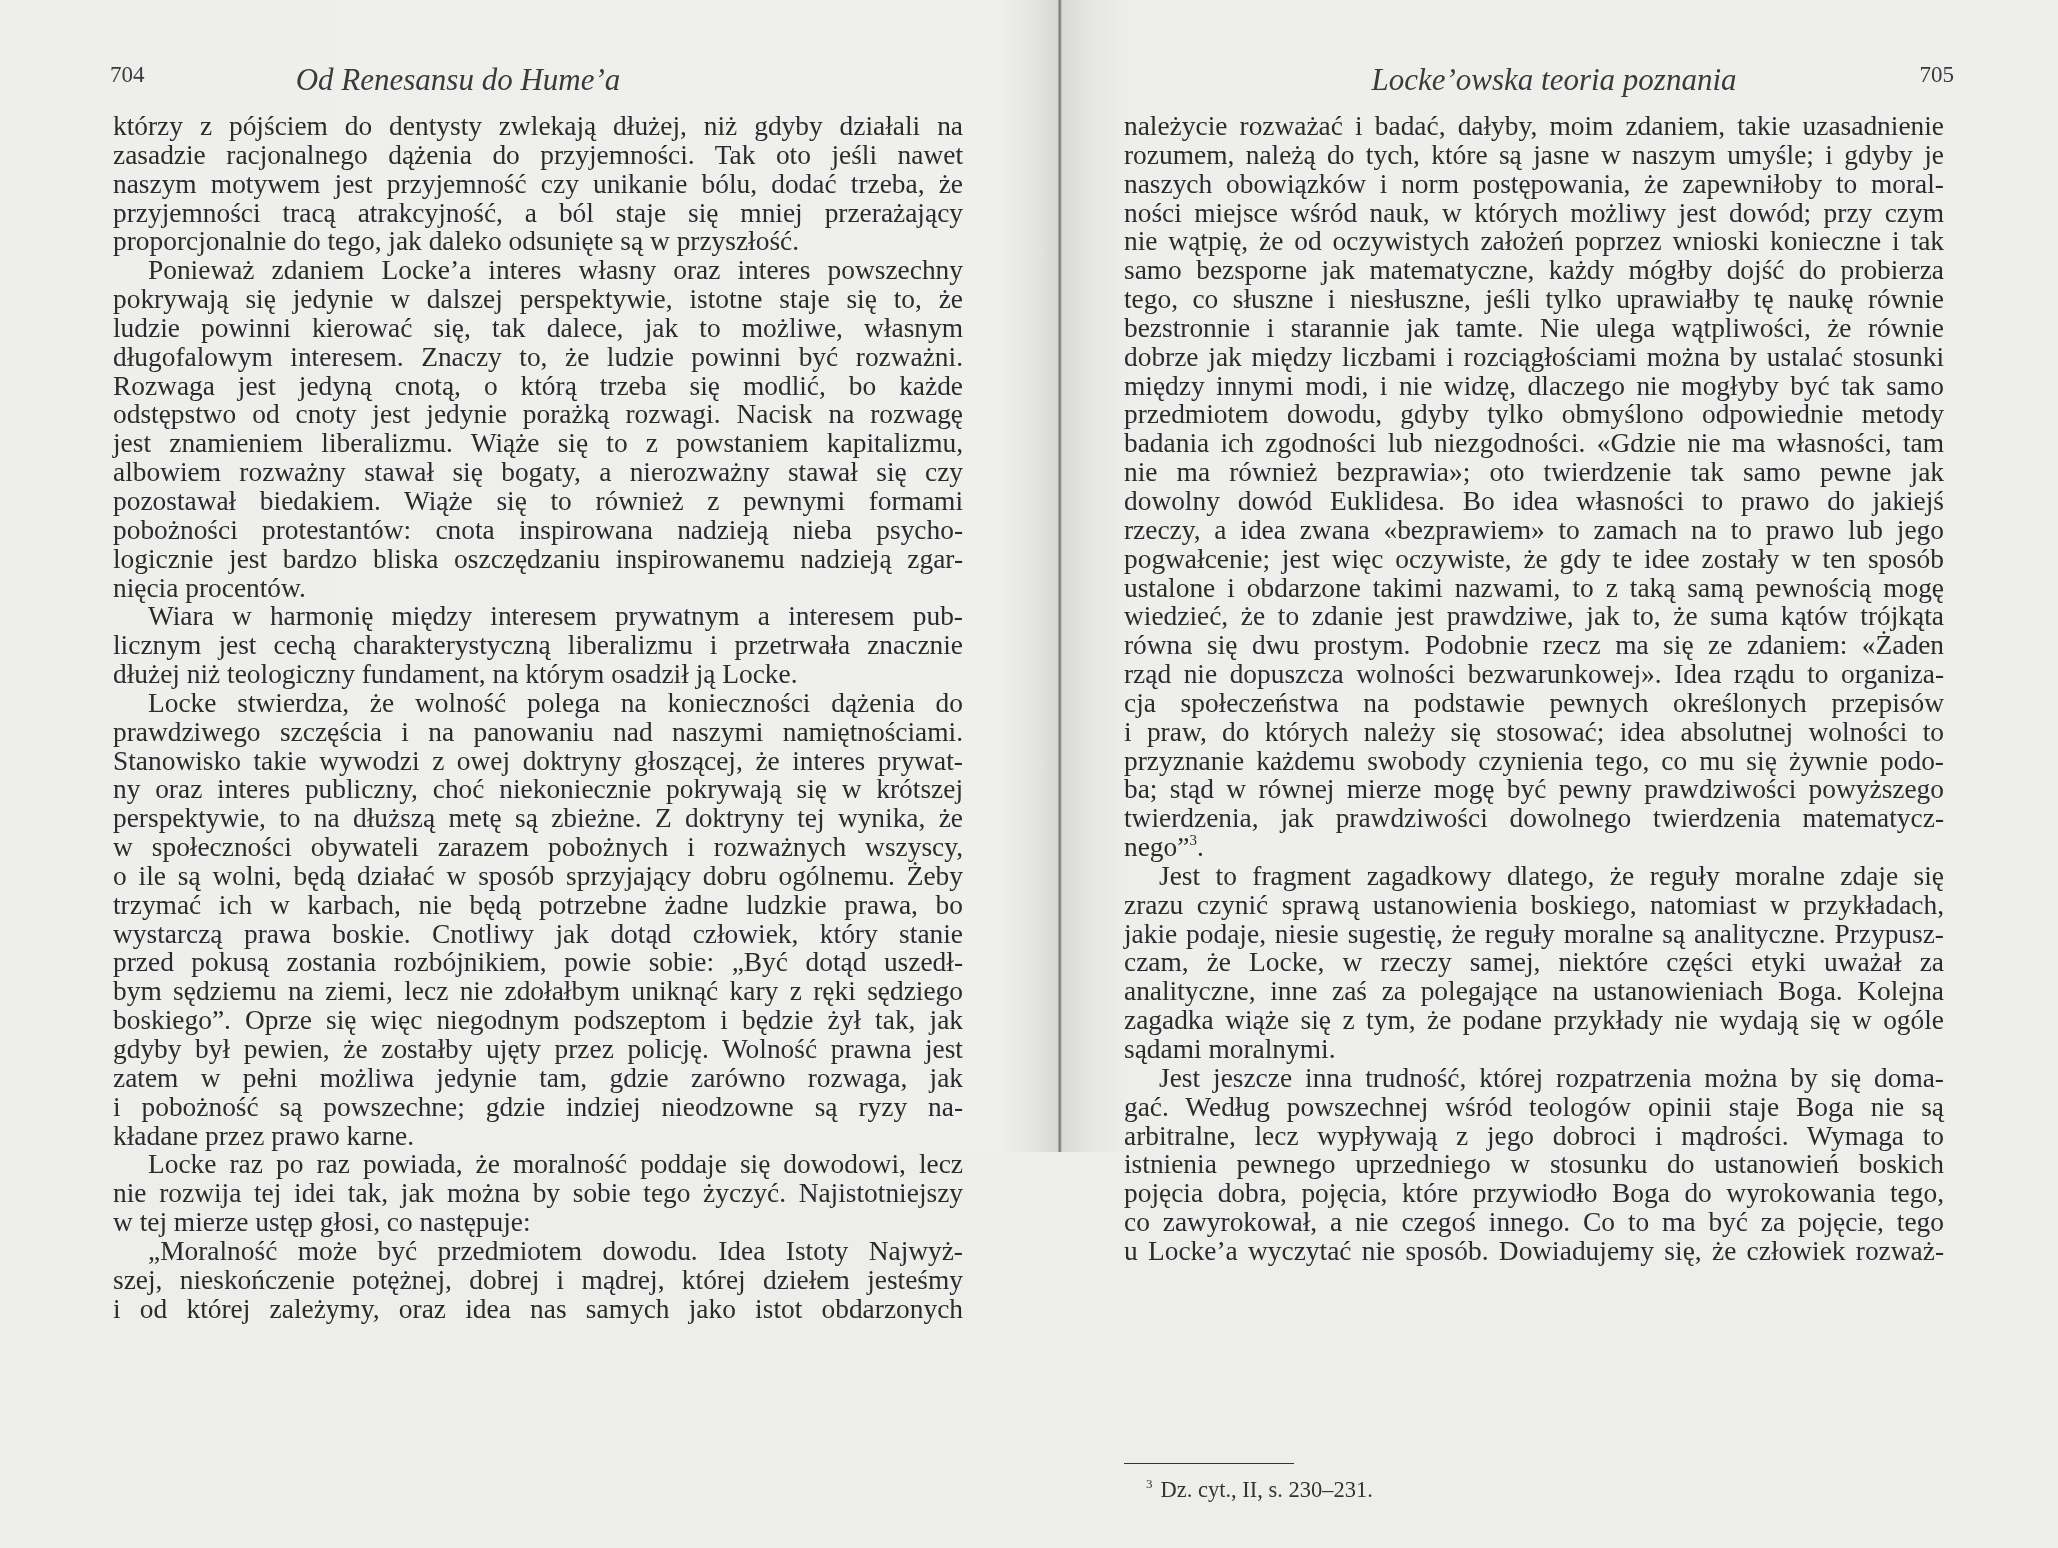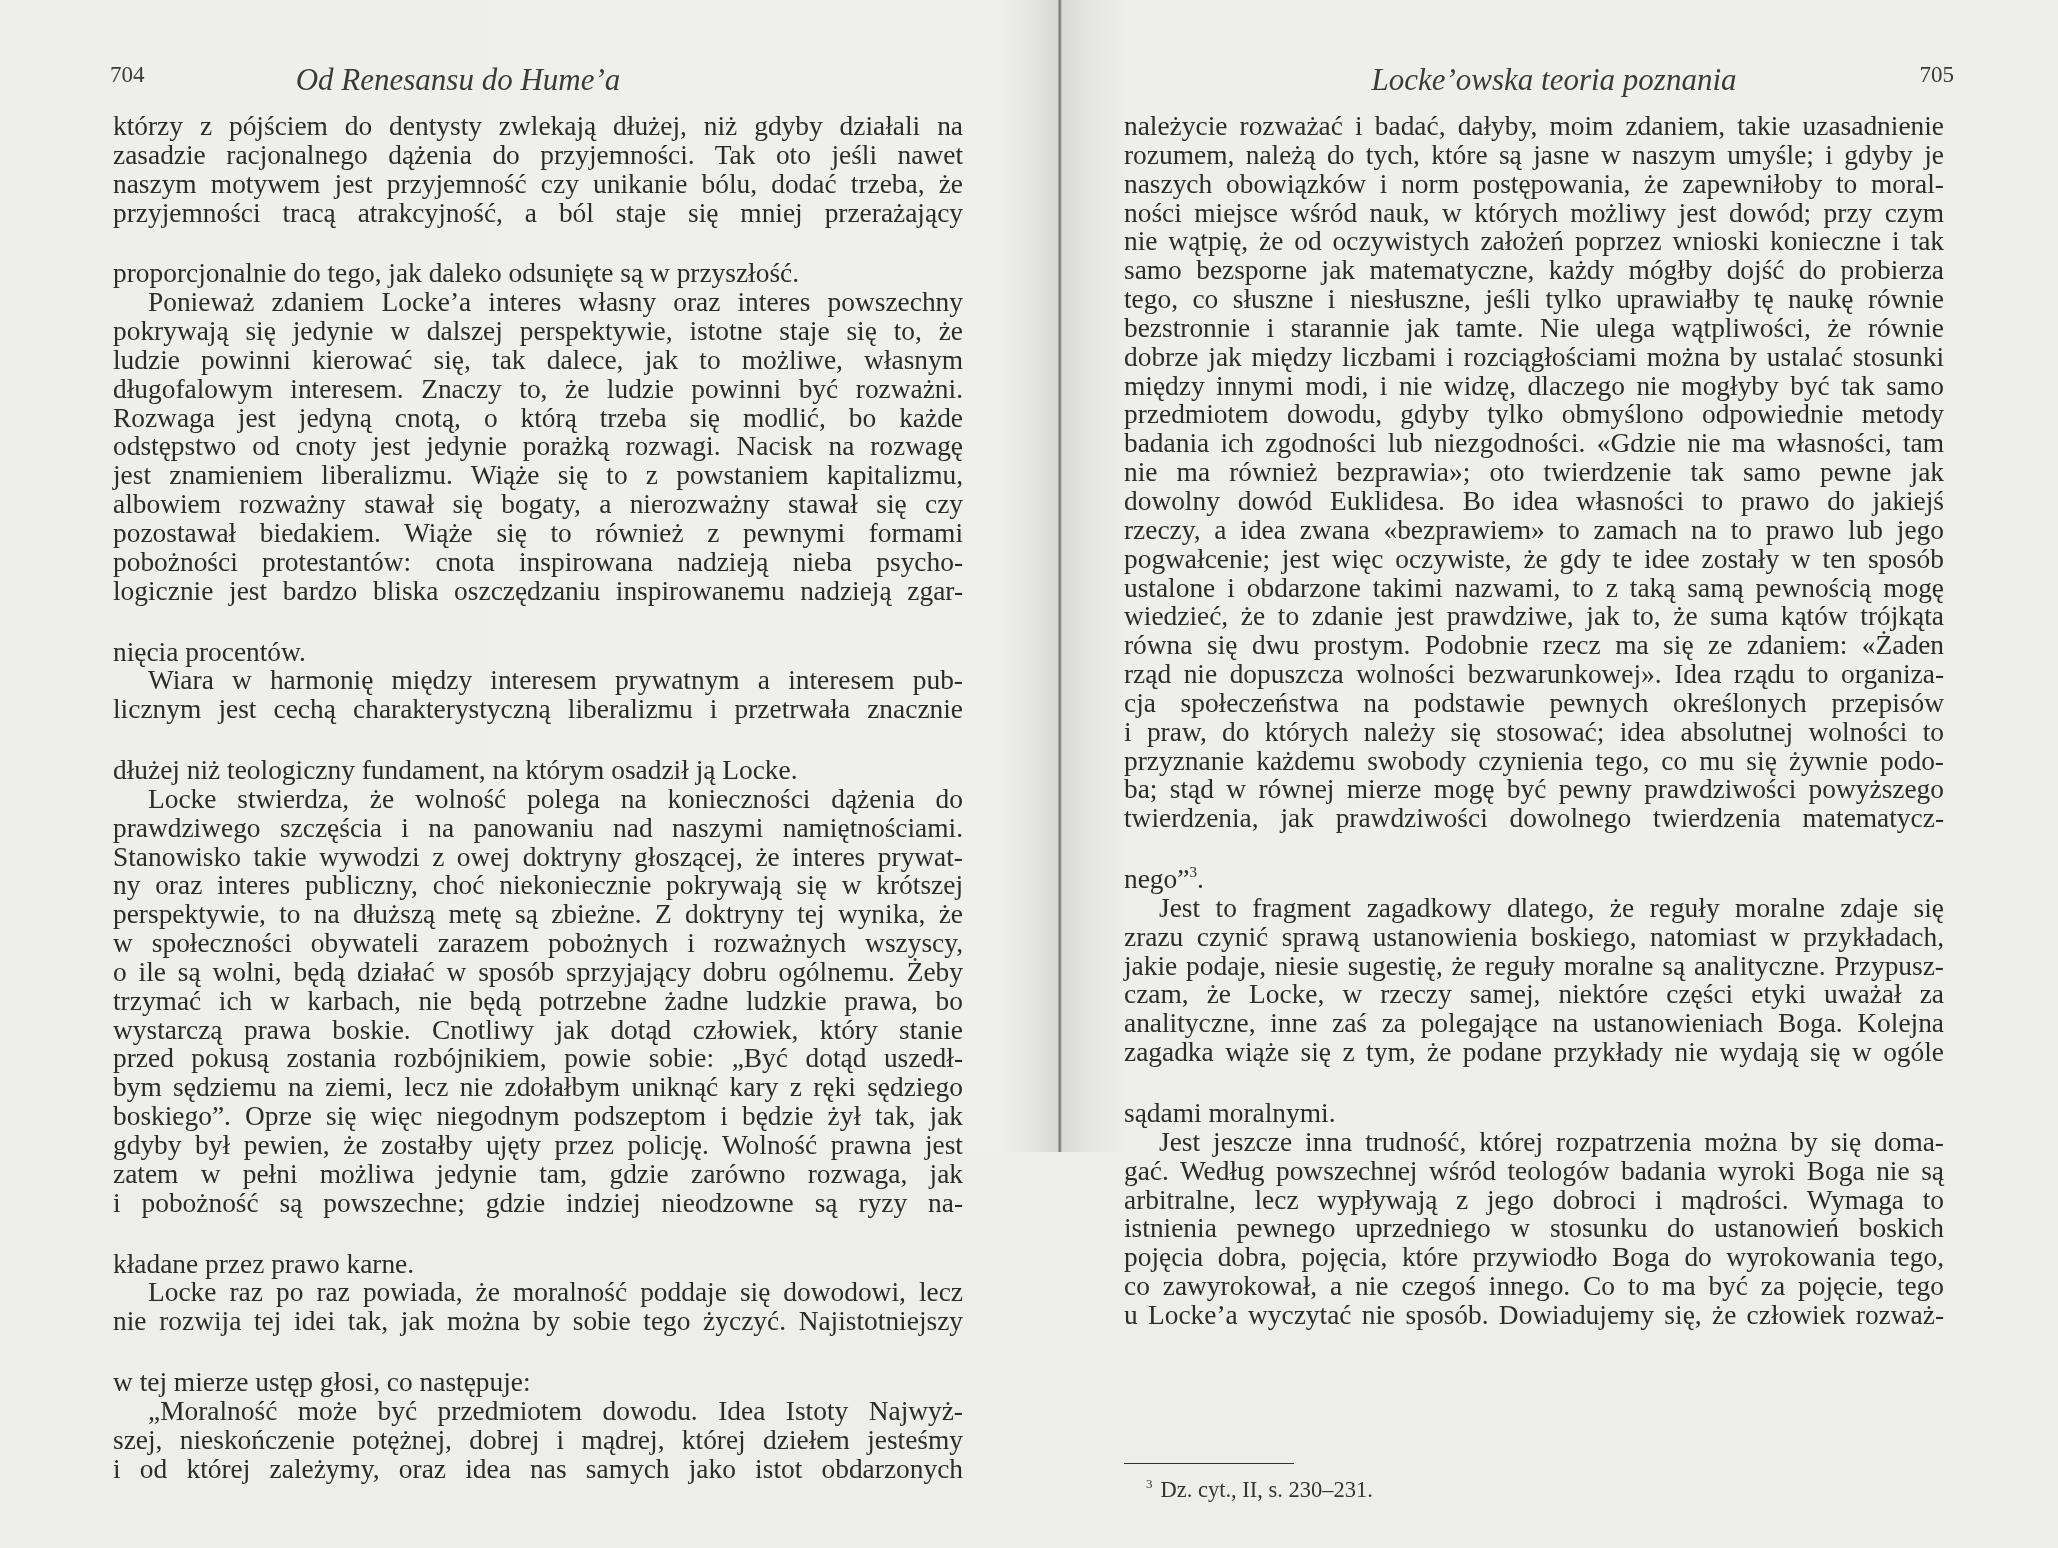--- a/index.html
+++ b/index.html
@@ -37,21 +37,21 @@
 
   .body-text {
     position: absolute; top: 112px; left: 0; right: 0;
     font-family: "Liberation Serif", serif;
     font-size: 27.4px; line-height: 28.85px;
   }
   .line {
     display: block; white-space: nowrap; text-align: justify;
     text-align-last: justify; height: 28.85px; overflow: visible;
   }
-  .line.last { text-align-last: left; margin-top: 32px; }
+  .line.last { text-align-last: left; }
   .line.indent { padding-left: 35px; }
   sup.fn { font-size: 15px; vertical-align: 11px; line-height: 0; }
 
   .footnote-rule {
     position: absolute; top: 1463px; left: 0; width: 170px;
     border-top: 1.5px solid #333;
   }
   .footnote {
     position: absolute; top: 1476px; left: 22px;
     font-family: "Liberation Serif", serif; font-size: 22.5px; color: #333;
@@ -147,21 +147,21 @@
         <span class="line"><span>twierdzenia, jak prawdziwości dowolnego twierdzenia matematycz-</span></span>
         <span class="line last"><span>nego”</span><sup class="fn">3</sup><span>.</span></span>
         <span class="line indent"><span>Jest to fragment zagadkowy dlatego, że reguły moralne zdaje się</span></span>
         <span class="line"><span>zrazu czynić sprawą ustanowienia boskiego, natomiast w przykładach,</span></span>
         <span class="line"><span>jakie podaje, niesie sugestię, że reguły moralne są analityczne. Przypusz-</span></span>
         <span class="line"><span>czam, że Locke, w rzeczy samej, niektóre części etyki uważał za</span></span>
         <span class="line"><span>analityczne, inne zaś za polegające na ustanowieniach Boga. Kolejna</span></span>
         <span class="line"><span>zagadka wiąże się z tym, że podane przykłady nie wydają się w ogóle</span></span>
         <span class="line last"><span>sądami moralnymi.</span></span>
         <span class="line indent"><span>Jest jeszcze inna trudność, której rozpatrzenia można by się doma-</span></span>
-        <span class="line"><span>gać. Według powszechnej wśród teologów badania wyroki Boga nie są</span></span>
+        <span class="line"><span>gać. Według powszechnej wśród teologów opinii staje Boga nie są</span></span>
         <span class="line"><span>arbitralne, lecz wypływają z jego dobroci i mądrości. Wymaga to</span></span>
         <span class="line"><span>istnienia pewnego uprzedniego w stosunku do ustanowień boskich</span></span>
         <span class="line"><span>pojęcia dobra, pojęcia, które przywiodło Boga do wyrokowania tego,</span></span>
         <span class="line"><span>co zawyrokował, a nie czegoś innego. Co to ma być za pojęcie, tego</span></span>
         <span class="line"><span>u Locke’a wyczytać nie sposób. Dowiadujemy się, że człowiek rozważ-</span></span>
       </div>
     <div class="footnote-rule"></div>
     <div class="footnote">
       <sup>3</sup><span>Dz. cyt., II, s. 230–231.</span>
     </div>

